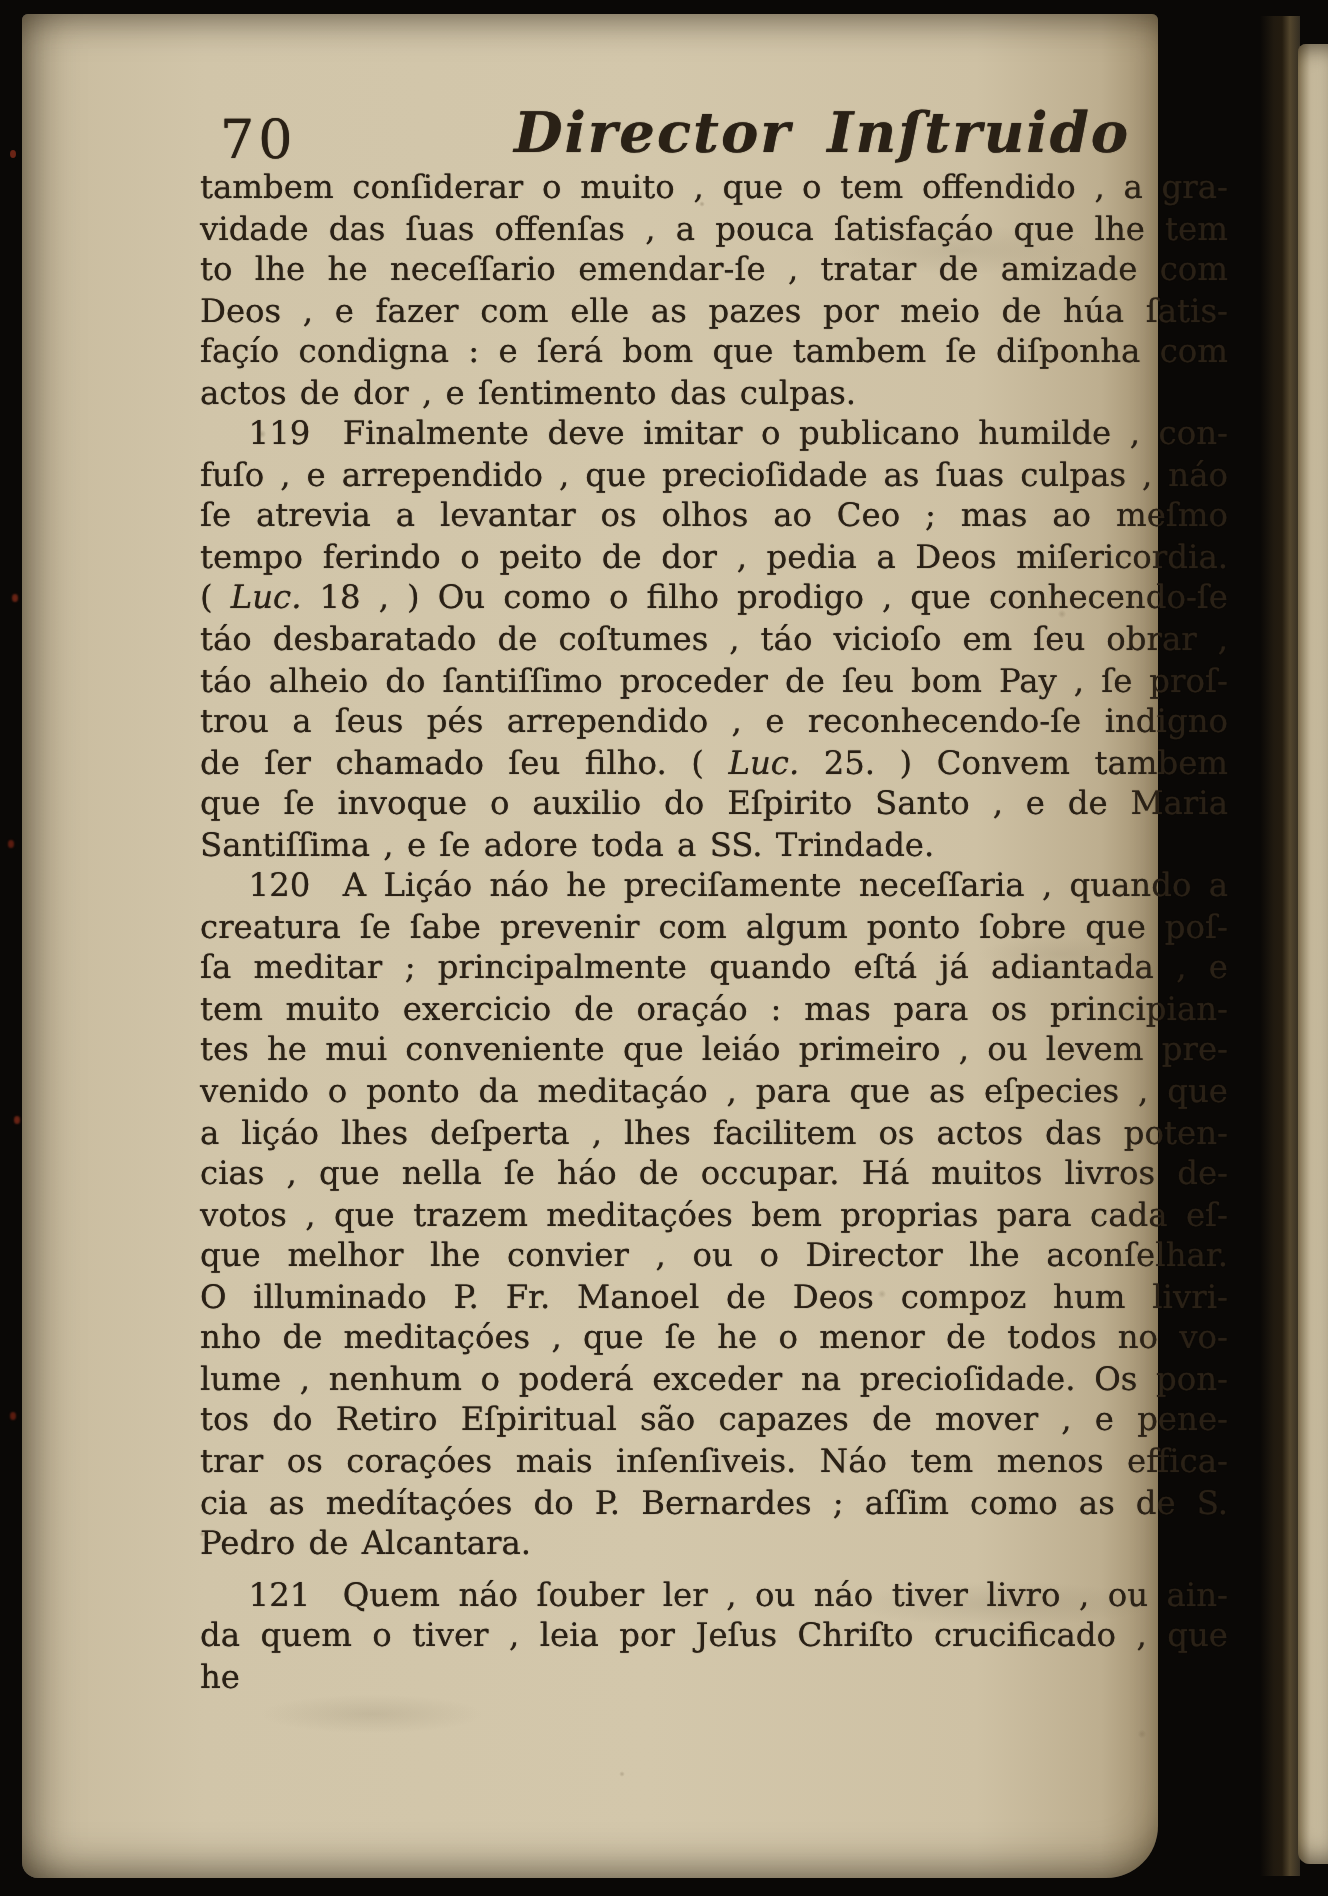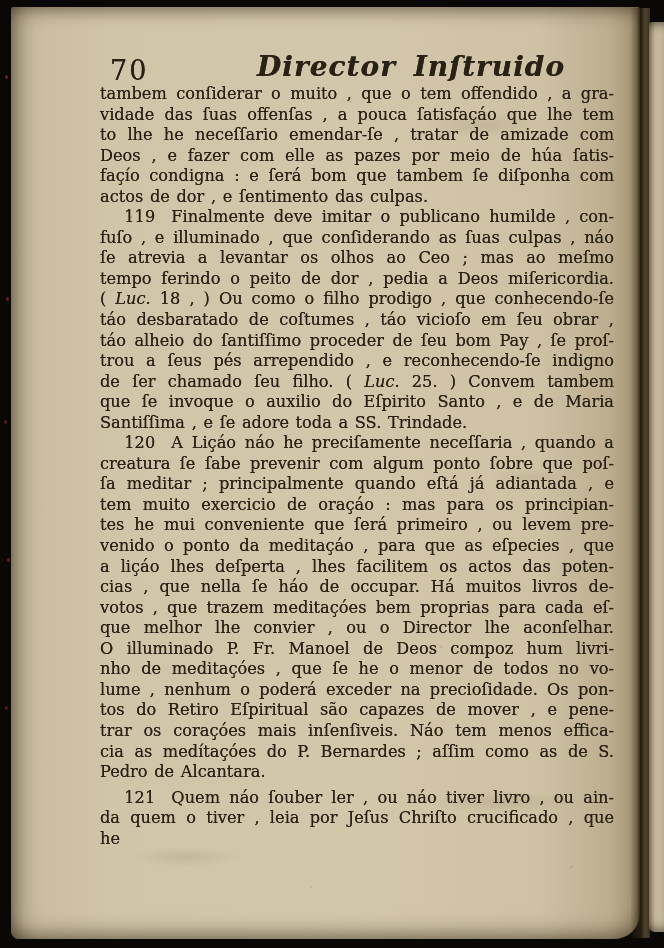--- a/index.html
+++ b/index.html
@@ -5,21 +5,21 @@
   html,body{margin:0;padding:0;}
   body{
     width:664px;height:948px;overflow:hidden;
     background:#0a0806;
     font-family:"DejaVu Serif", serif;
   }
   .scan{position:relative;width:664px;height:948px;background:#0a0806;overflow:hidden;}
 
   
   .paper{
-    position:absolute;left:11px;top:7px;width:629px;height:932px;
+    position:absolute;left:11px;top:7px;width:568px;height:932px;
     background:
       radial-gradient(90px 18px at 470px 118px, rgba(110,100,76,.14), transparent 70%),
       radial-gradient(110px 16px at 490px 795px, rgba(110,100,76,.16), transparent 70%),
       radial-gradient(80px 14px at 175px 850px, rgba(110,100,76,.15), transparent 70%),
       radial-gradient(60px 12px at 520px 470px, rgba(110,100,76,.10), transparent 70%),
       linear-gradient(90deg,#bdb093 0%, #cabda0 4%, #d1c5a9 16%, #d3c7ab 55%, #cec1a4 84%, #bdae8f 95%, #a08f6e 100%);
     border-radius:3px 3px 26px 8px;
     box-shadow:
       inset 0 12px 18px -10px rgba(35,26,12,.55),
       inset 0 -14px 22px -12px rgba(35,26,12,.6),
@@ -95,35 +95,35 @@
     <span class="pagenum">70</span>
     <span class="running-title">Director Inſtruido</span>
     <div class="textblock">
         <div class="line j">tambem conſiderar o muito , que o tem offendido , a gra-</div>
         <div class="line j">vidade das ſuas offenſas , a pouca ſatisfaçáo que lhe tem</div>
         <div class="line j">to lhe he neceſſario emendar-ſe , tratar de amizade com</div>
         <div class="line j">Deos , e fazer com elle as pazes por meio de húa ſatis-</div>
         <div class="line j">façío condigna : e ſerá bom que tambem ſe diſponha com</div>
         <div class="line e">actos de dor , e ſentimento das culpas.</div>
         <div class="line j">   119  Finalmente deve imitar o publicano humilde , con-</div>
-        <div class="line j">fuſo , e illuminado , que conſiderando as ſuas culpas , náo</div>
+        <div class="line j">fuſo , e arrependido , que precioſidade as ſuas culpas , náo</div>
         <div class="line j">ſe atrevia a levantar os olhos ao Ceo ; mas ao meſmo</div>
         <div class="line j">tempo ferindo o peito de dor , pedia a Deos miſericordia.</div>
         <div class="line j">( <i>Luc.</i> 18 , ) Ou como o filho prodigo , que conhecendo-ſe</div>
         <div class="line j">táo desbaratado de coſtumes , táo vicioſo em ſeu obrar ,</div>
         <div class="line j">táo alheio do ſantiſſimo proceder de ſeu bom Pay , ſe proſ-</div>
         <div class="line j">trou a ſeus pés arrependido , e reconhecendo-ſe indigno</div>
         <div class="line j">de ſer chamado ſeu filho. ( <i>Luc.</i> 25. ) Convem tambem</div>
         <div class="line j">que ſe invoque o auxilio do Eſpirito Santo , e de Maria</div>
         <div class="line e">Santiſſima , e ſe adore toda a SS. Trindade.</div>
         <div class="line j">   120  A Liçáo náo he preciſamente neceſſaria , quando a</div>
         <div class="line j">creatura ſe ſabe prevenir com algum ponto ſobre que poſ-</div>
         <div class="line j">ſa meditar ; principalmente quando eſtá já adiantada , e</div>
         <div class="line j">tem muito exercicio de oraçáo : mas para os principian-</div>
-        <div class="line j">tes he mui conveniente que ſerá primeiro , ou levem pre-</div>
+        <div class="line j">tes he mui conveniente que leiáo primeiro , ou levem pre-</div>
         <div class="line j">venido o ponto da meditaçáo , para que as eſpecies , que</div>
         <div class="line j">a liçáo lhes deſperta , lhes facilitem os actos das poten-</div>
         <div class="line j">cias , que nella ſe háo de occupar. Há muitos livros de-</div>
         <div class="line j">votos , que trazem meditaçóes bem proprias para cada eſ-</div>
         <div class="line j">que melhor lhe convier , ou o Director lhe aconſelhar.</div>
         <div class="line j">O illuminado P. Fr. Manoel de Deos compoz hum livri-</div>
         <div class="line j">nho de meditaçóes , que ſe he o menor de todos no vo-</div>
         <div class="line j">lume , nenhum o poderá exceder na precioſidade. Os pon-</div>
         <div class="line j">tos do Retiro Eſpiritual são capazes de mover , e pene-</div>
         <div class="line j">trar os coraçóes mais inſenſiveis. Náo tem menos effica-</div>

